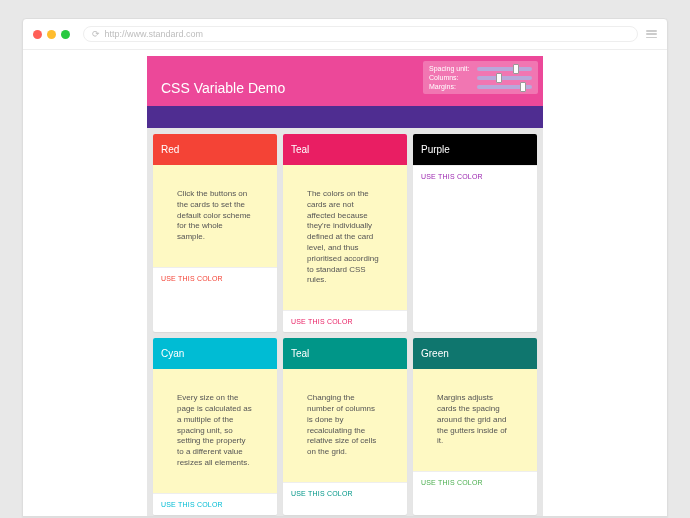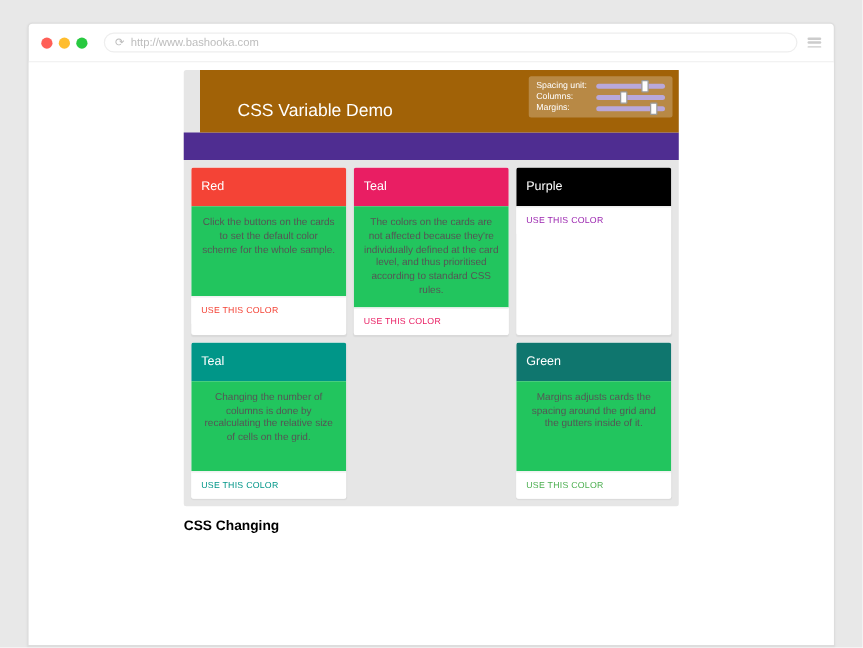--- a/index.html
+++ b/index.html
@@ -55,25 +55,24 @@
     height: 466px;
     overflow: hidden;
   }
   .demo-wrap {
     width: 396px;
     margin: 0 auto 10px auto;
     background: #e6e6e6;
     border-radius: 2px;
   }
   .demo-header {
-    background: #a16207;
+    background: #ec4899;
     color: #fff;
     position: relative;
-    padding: 24px 14px 10px 30px;
-    margin-left: 13px;
+    padding: 24px 14px 10px 14px;
   }
   .demo-title {
     font-size: 14px;
     font-weight: 400;
   }
   .controls {
     position: absolute;
     top: 5px; right: 5px;
     background: rgba(255,255,255,0.25);
     border-radius: 2px;
@@ -120,26 +119,25 @@
     overflow: hidden;
     font-size: 8px;
   }
   .card-title {
     color: #fff;
     font-size: 10px;
     font-weight: 400;
     padding: 10px 8px;
   }
   .card-body {
-    background: #22c55e;
+    background: #fef9c3;
     color: #555;
-    padding: 8px;
+    padding: 24px;
     line-height: 1.35;
     min-height: 72px;
-    text-align: center;
   }
   .card-action {
     padding: 7px 8px;
     font-size: 7px;
     letter-spacing: 0.2px;
     border-top: 1px solid #eee;
     background: #fff;
   }
   .heading {
     font-size: 11px;
@@ -153,21 +151,21 @@
 </head>
 <body>
 
 <div class="browser">
   <div class="chrome-bar">
     <div class="dot red"></div>
     <div class="dot yellow"></div>
     <div class="dot green"></div>
     <div class="url-bar">
       <span class="refresh">⟳</span>
-      <span>http://www.bashooka.com</span>
+      <span>http://www.standard.com</span>
     </div>
     <div class="hamburger">
       <span></span>
         <span></span>
         <span></span>
     </div>
   </div>
 
   <div class="page">
     <div class="demo-wrap">
@@ -206,20 +204,25 @@
           <div class="card">
             <div class="card-title" style="background:#e91e63">Teal</div>
             <div class="card-body">The colors on the cards are not affected because they're individually defined at the card level, and thus prioritised according to standard CSS rules.</div>
             <div class="card-action" style="color:#e91e63">USE THIS COLOR</div>
           </div>
           <div class="card">
             <div class="card-title" style="background:#000000">Purple</div>
             <div class="card-action" style="color:#9c27b0">USE THIS COLOR</div>
           </div>
           <div class="card">
+            <div class="card-title" style="background:#00bcd4">Cyan</div>
+            <div class="card-body">Every size on the page is calculated as a multiple of the spacing unit, so setting the property to a different value resizes all elements.</div>
+            <div class="card-action" style="color:#00bcd4">USE THIS COLOR</div>
+          </div>
+          <div class="card">
             <div class="card-title" style="background:#009688">Teal</div>
             <div class="card-body">Changing the number of columns is done by recalculating the relative size of cells on the grid.</div>
             <div class="card-action" style="color:#009688">USE THIS COLOR</div>
           </div>
           <div class="card">
             <div class="card-title" style="background:#0f766e">Green</div>
             <div class="card-body">Margins adjusts cards the spacing around the grid and the gutters inside of it.</div>
             <div class="card-action" style="color:#4caf50">USE THIS COLOR</div>
           </div>
         </div>

